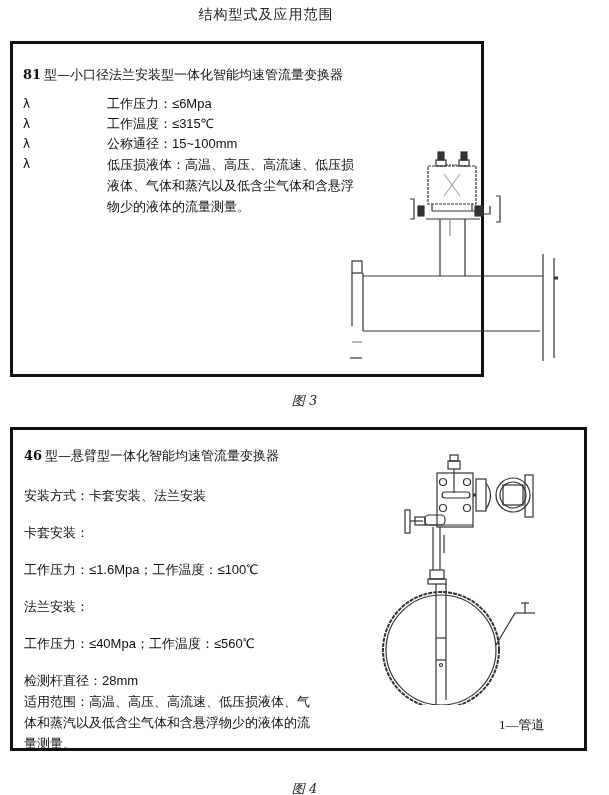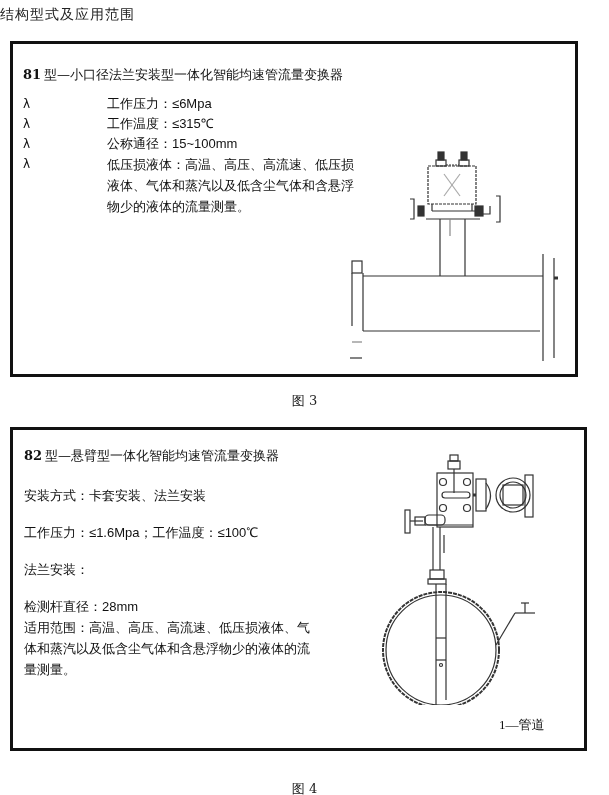--- a/index.html
+++ b/index.html
@@ -1,31 +1,31 @@
 <!DOCTYPE html>
 <html><head>
 <meta charset="utf-8">
 <style>
   html, body { margin: 0; padding: 0; background: #ffffff; }
   body { width: 609px; height: 795px; position: relative; overflow: hidden;
          font-family: "DejaVu Serif", "Liberation Serif", serif; color: #111; }
-  .page-title { position: absolute; left: 0; width: 532px; top: 6px; text-align: left;
+  .page-title { position: absolute; left: 0; width: 532px; top: 6px; text-align: center;
                 font-size: 14px; letter-spacing: 1px; color: #222; }
   .box { position: absolute; border: 3px solid #111; background: #fff; box-sizing: border-box; }
-  #box1 { left: 10px; top: 41px; width: 568px; height: 336px; }
+  #box1 { left: 10px; top: 41px; width: 474px; height: 336px; }
   #box2 { left: 10px; top: 427px; width: 577px; height: 324px; }
   .heading { position: absolute; font-size: 13px; white-space: nowrap; color: #111; }
   .heading b { font-weight: bold; margin-right: 3px; }
   .spec-list { position: absolute; left: 94px; top: 50px; margin: 0; padding: 0; list-style: none; }
   .spec-list li { position: relative; font-size: 13px; line-height: 20px; height: 20px; white-space: nowrap; }
   .spec-list li .bullet { position: absolute; left: -84px; width: 20px; text-align: left;
                          font-family: "DejaVu Sans", sans-serif; font-size: 12px; }
   .num { font-family: Liberation Sans, sans-serif; }
   .wrap { white-space: normal !important; height: auto !important; width: 255px; line-height: 21px !important; }
-  .caption { position: absolute; left: 0; width: 609px; text-align: center; font-size: 13px; color: #222; }
+  .caption { position: absolute; left: 0; width: 609px; text-align: center; font-size: 13px; color: #222; font-style: italic; }
   .lines2 { position: absolute; left: 11px; top: 22px; margin: 0; padding: 0; list-style: none; }
   .lines2 li { font-size: 13px; line-height: 17px; white-space: nowrap; margin-top: 20px; }
   .lines2 li.para { white-space: normal; width: 295px; line-height: 21px; margin-top: 2px; }
   .figure { position: absolute; }
   .legend-text { position: absolute; font-size: 13px; font-family: Liberation Serif, serif; }
 </style>
 </head>
 <body>
 
 <div class="page-title">结构型式及应用范围</div>
@@ -91,26 +91,28 @@
       <line x1="12" y1="206" x2="22" y2="206" stroke="#888"></line>
       <line x1="10" y1="222" x2="22" y2="222"></line>
     </g>
   </svg>
 </div>
 
 <div class="caption" style="top:392px;">图 3</div>
 
 <div id="box2" class="box">
   <div class="heading" style="left:11px; top:17px;">
-    <b>82</b><span>型—悬臂型一体化智能均速管流量变换器</span>
+    <b>46</b><span>型—悬臂型一体化智能均速管流量变换器</span>
   </div>
   <ul class="lines2" style="top:37px;">
     <li><span>安装方式：</span><span>卡套安装、法兰安装</span></li>
+    <li><span>卡套安装：</span><span></span></li>
     <li><span>工作压力：</span><span class="num">≤1.6Mpa；工作温度：≤100℃</span></li>
     <li><span>法兰安装：</span><span></span></li>
+    <li><span>工作压力：</span><span class="num">≤40Mpa；工作温度：≤560℃</span></li>
     <li><span>检测杆直径：</span><span class="num">28mm</span></li>
     <li class="para">适用范围：高温、高压、高流速、低压损液体、气体和蒸汽以及低含尘气体和含悬浮物少的液体的流量测量。</li>
   </ul>
 
   <svg class="figure" style="left:352px; top:15px;" width="215" height="260" viewBox="0 0 215 260">
     <g stroke="#333" fill="none" stroke-width="1.2">
 
       <rect x="85" y="10" width="8" height="6"></rect>
       <rect x="83" y="16" width="12" height="8"></rect>
       <line x1="89" y1="24" x2="89" y2="48"></line>

